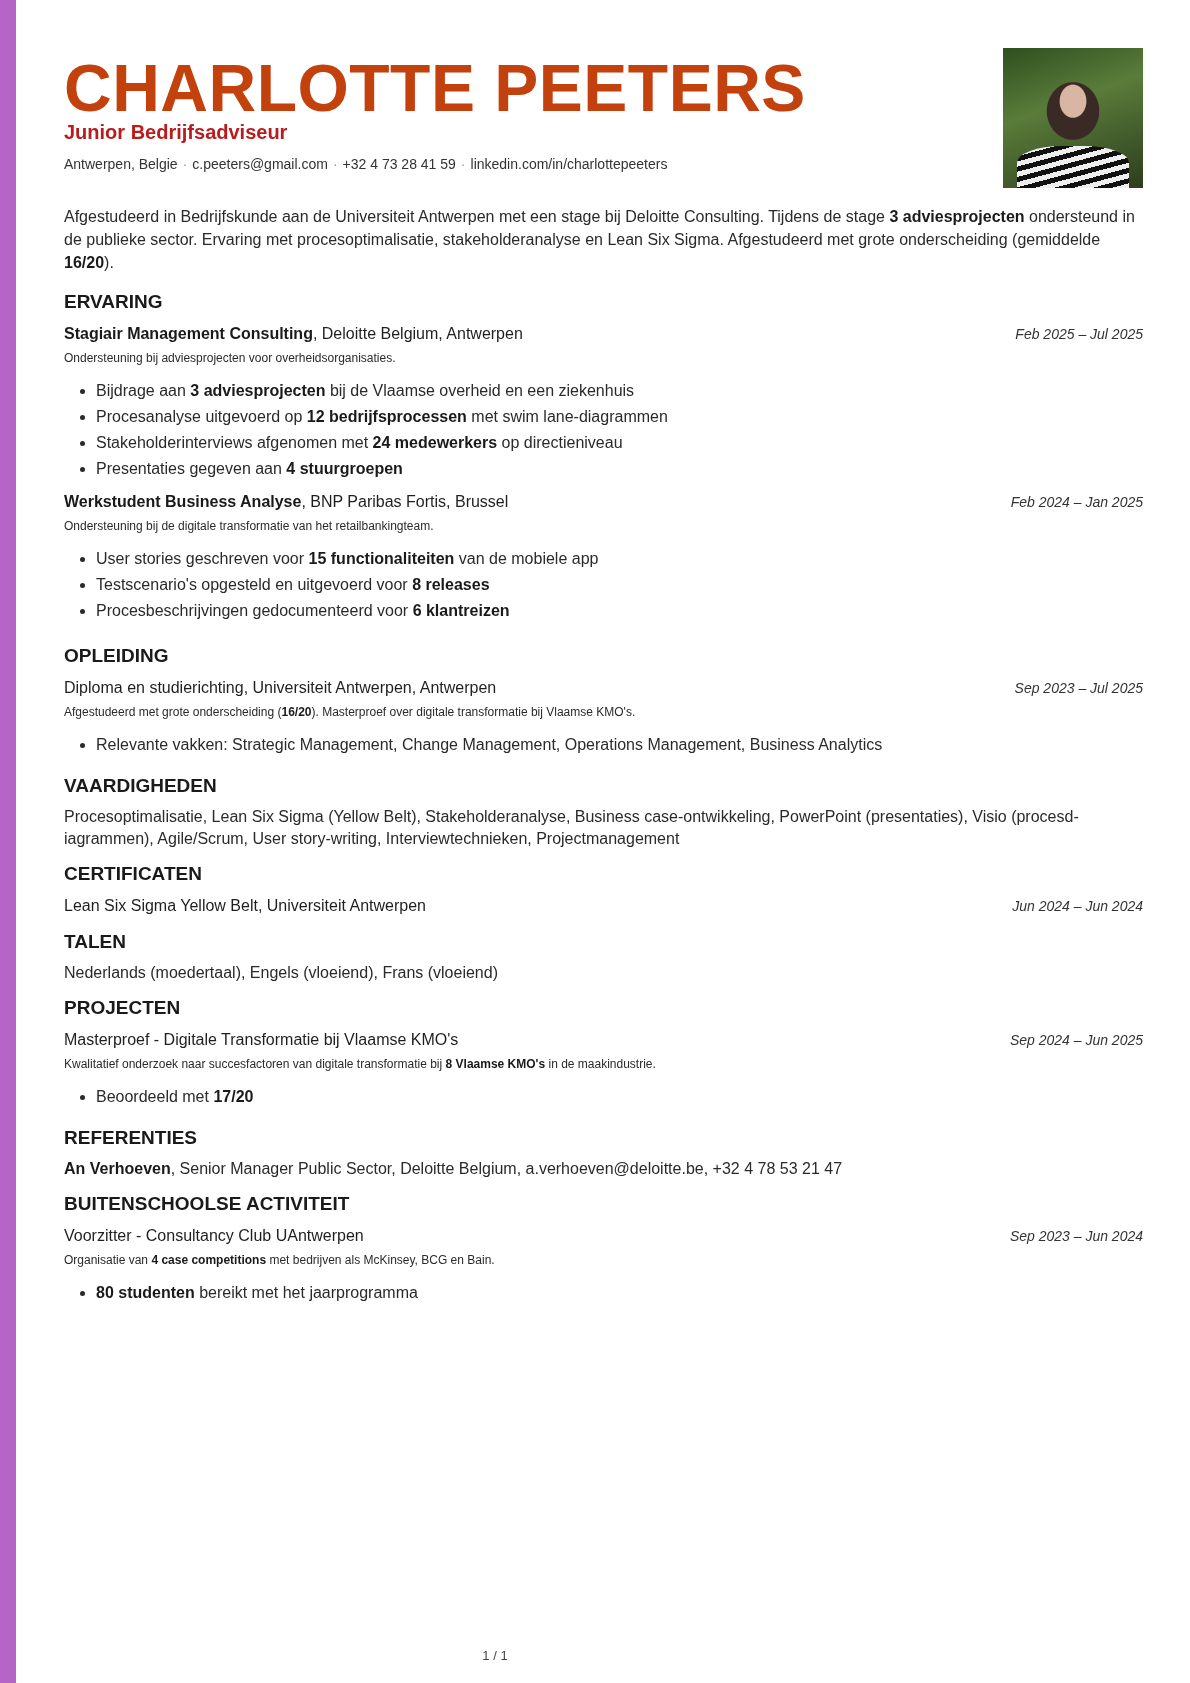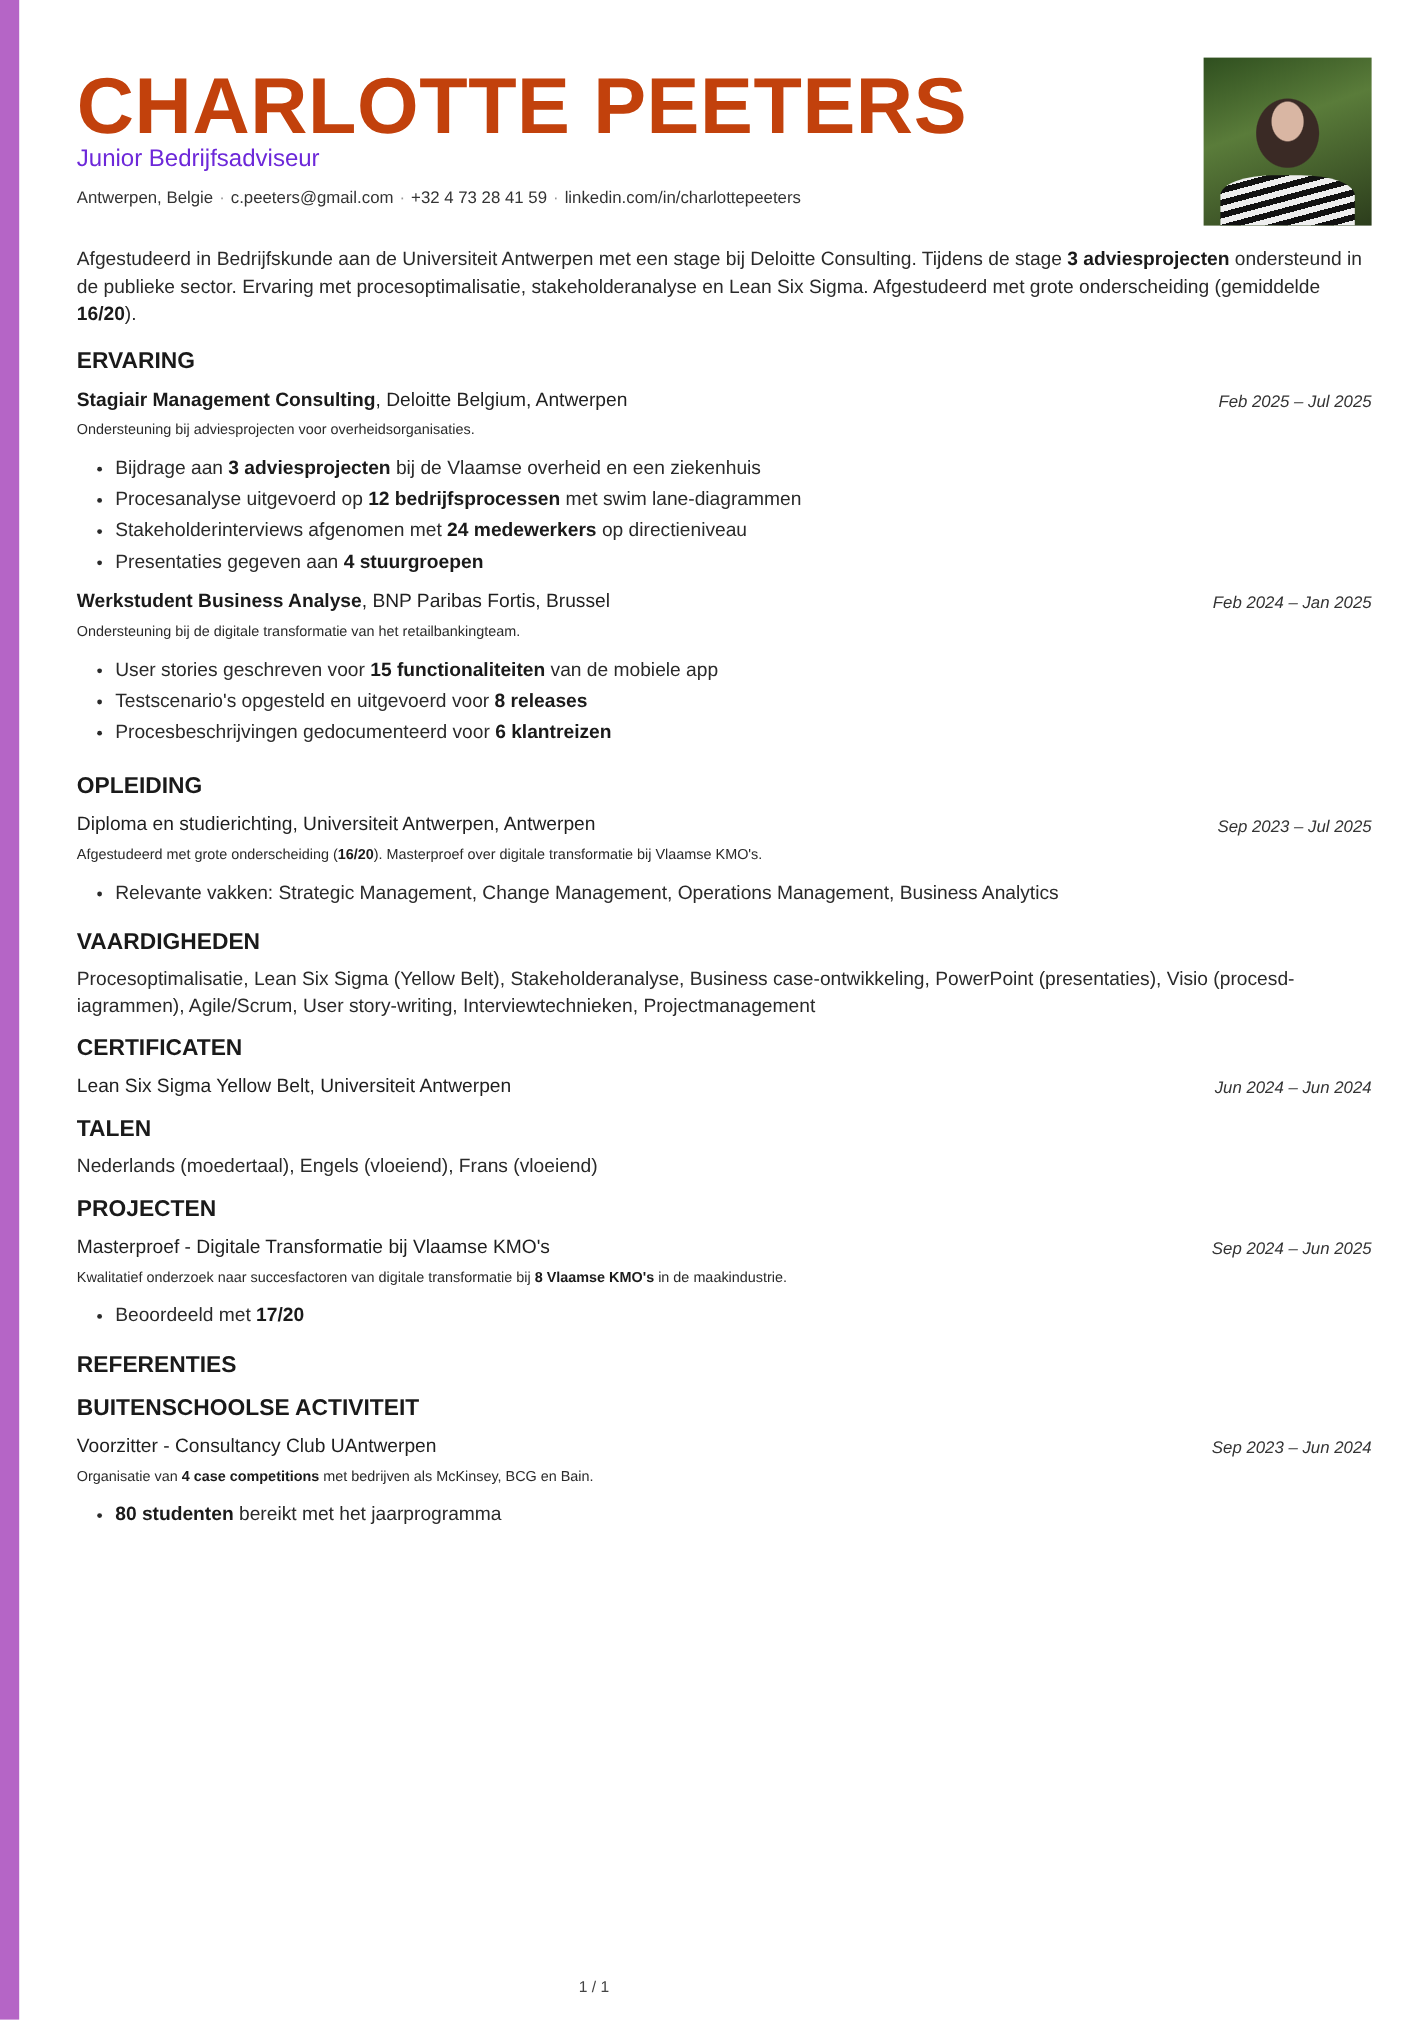--- a/index.html
+++ b/index.html
@@ -4,21 +4,21 @@
 <style>
   html, body { margin: 0; padding: 0; }
   body {
     width: 1190px; height: 1683px; position: relative; overflow: hidden;
     background: #ffffff; color: #1f1f1f;
     font-family: "Liberation Sans", "DejaVu Sans", sans-serif;
   }
   .accent-bar { position: absolute; left: 0; top: 0; width: 16px; height: 1683px; background: #b565c6; }
   .page { position: absolute; left: 64px; top: 0; width: 1079px; }
   .name { position: absolute; top: 48px; left: 0; font-size: 66px; font-weight: 700; letter-spacing: 0.5px; line-height: 80px; color: #c2410c; }
-  .role { position: absolute; top: 121px; left: 0; font-size: 20px; font-weight: 400; color: #6d28d9; text-align: right; }
+  .role { position: absolute; top: 121px; left: 0; font-size: 20px; font-weight: 700; color: #b91c1c; text-align: right; }
   .contact { position: absolute; top: 156px; left: 0; font-size: 14px; color: #333; }
   .contact .sep { color: #999; margin: 0 5px; }
   .photo { position: absolute; left: 939px; top: 48px; width: 140px; height: 140px; overflow: hidden;
     background: radial-gradient(ellipse at 50% 38%, #d9b6a3 0 13%, transparent 14%),
                 radial-gradient(ellipse at 50% 45%, #3a2a25 0 26%, transparent 27%),
                 linear-gradient(160deg, #2f4f1f 0%, #5a7c3a 40%, #2c3d1c 100%); }
   .photo .shirt { position: absolute; left: 10%; right: 10%; bottom: 0; height: 30%;
     background: repeating-linear-gradient(165deg, #111 0 5px, #eee 5px 10px); border-radius: 40% 40% 0 0; }
   .summary { position: absolute; top: 205px; left: 0; width: 1079px; font-size: 16px; line-height: 23px; color: #2a2a2a; }
   b { font-weight: 700; color: #1a1a1a; }
@@ -120,20 +120,21 @@
         <span class="entry-date">Sep 2024 – Jun 2025</span>
       </div>
       <div class="entry-desc"><span>Kwalitatief onderzoek naar succesfactoren van digitale transformatie bij </span><b>8 Vlaamse KMO's</b><span> in de maakindustrie.</span></div>
       <ul>
         <li><span>Beoordeeld met </span><b>17/20</b></li>
       </ul>
     </div>
 
     <div class="section" style="margin-top:16px;">
       <div class="section-title">REFERENTIES</div>
+      <div class="para"><b>An Verhoeven</b><span>, Senior Manager Public Sector, Deloitte Belgium, a.verhoeven@deloitte.be, +32 4 78 53 21 47</span></div>
     </div>
 
     <div class="section">
       <div class="section-title">BUITENSCHOOLSE ACTIVITEIT</div>
       <div class="entry-head">
         <span>Voorzitter - Consultancy Club UAntwerpen</span>
         <span class="entry-date">Sep 2023 – Jun 2024</span>
       </div>
       <div class="entry-desc"><span>Organisatie van </span><b>4 case competitions</b><span> met bedrijven als McKinsey, BCG en Bain.</span></div>
       <ul>

